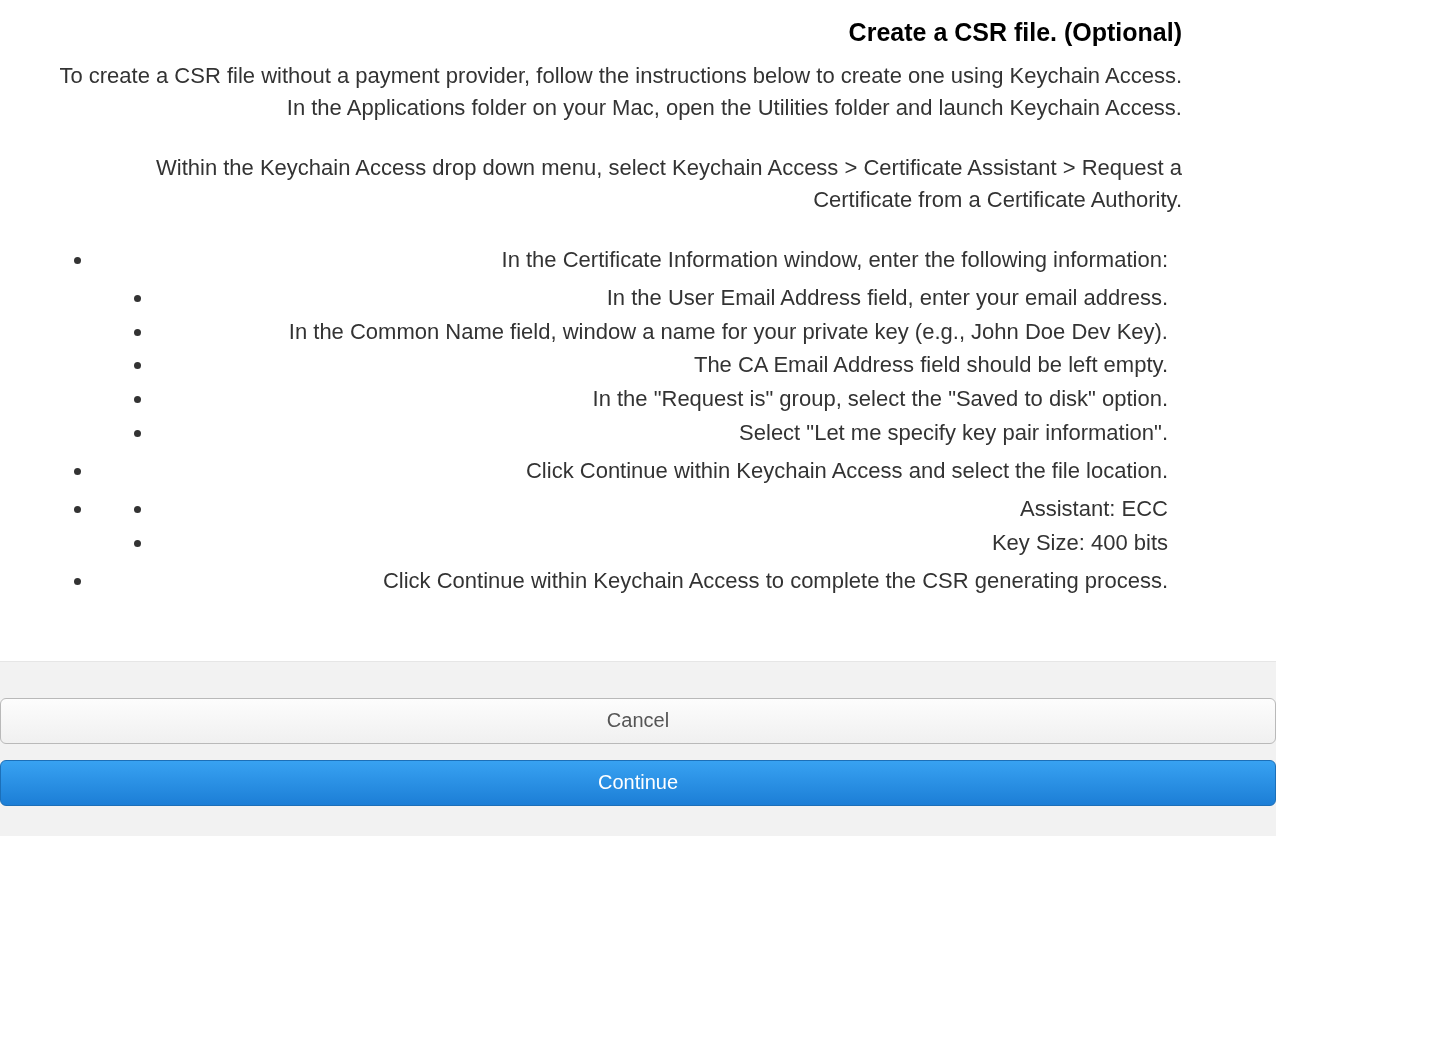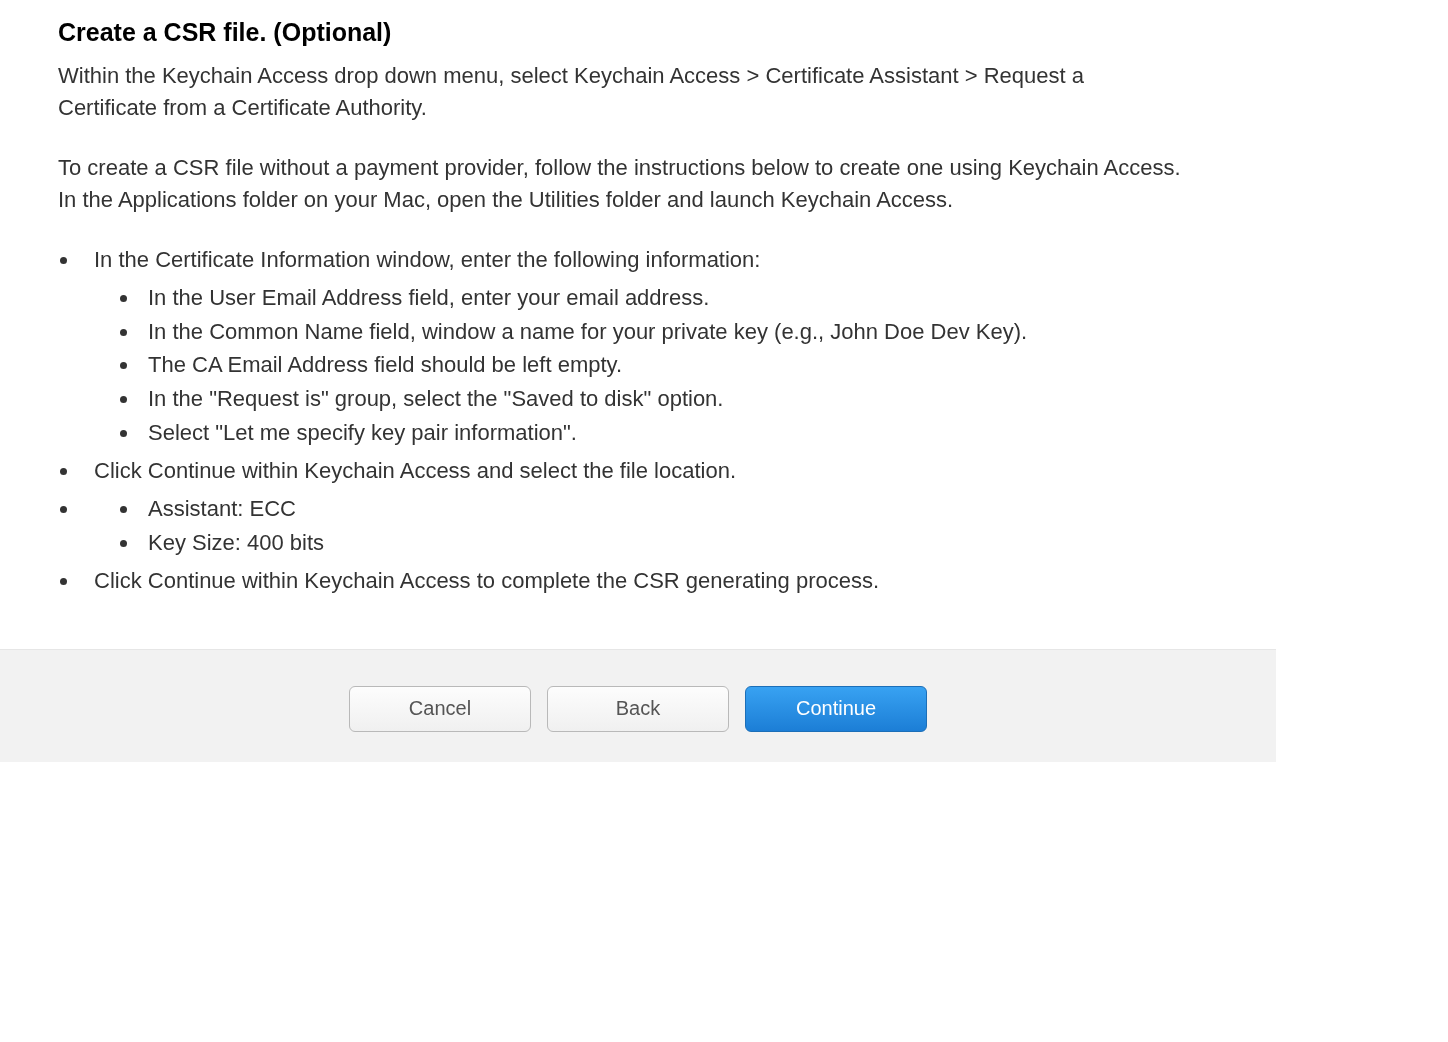--- a/index.html
+++ b/index.html
@@ -10,32 +10,33 @@
       font-family: "Lucida Grande", "Helvetica Neue", Helvetica, Arial, sans-serif;
       font-size: 22px;
       line-height: 1.45;
       color: #333333;
       background: #ffffff;
       width: 1448px;
     }
     .content {
       padding: 14px 58px 50px 58px;
       max-width: 1240px;
+      text-align: right;
     }
     .heading {
       font-weight: 700;
       color: #000000;
       font-size: 25px;
       margin: 0 0 10px 0;
     }
     .para {
       margin: 0 0 28px 0;
     }
     ul.outer {
-      margin: 0;
+      margin: 14px;
       padding-left: 22px;
       list-style: disc;
     }
     ul.outer > li {
       padding-left: 14px;
       margin-bottom: 2px;
     }
     ul.inner {
       margin: 6px 0 6px 0;
       padding-left: 46px;
@@ -46,20 +47,21 @@
       margin-bottom: 2px;
     }
     .footer {
       background: #f2f2f2;
       border-top: 1px solid #e6e6e6;
       width: 1276px;
       padding: 36px 0 30px 0;
       display: flex;
       justify-content: center;
       gap: 16px;
+      flex-direction: column;
     }
     button {
       height: 46px;
       min-width: 182px;
       border-radius: 6px;
       font-size: 20px;
       font-family: inherit;
       cursor: pointer;
       padding: 0 18px;
     }
@@ -73,22 +75,22 @@
       border: 1px solid #1c6fb8;
       color: #fff;
       font-weight: 400;
     }
   </style>
 </head>
 <body>
 
 <div class="content">
   <p class="heading">Create a CSR file. (Optional)</p>
+  <p class="para">To create a CSR file without a payment provider, follow the instructions below to create one using Keychain Access. In the Applications folder on your Mac, open the Utilities folder and launch Keychain Access.</p>
   <p class="para">Within the Keychain Access drop down menu, select Keychain Access &gt; Certificate Assistant &gt; Request a Certificate from a Certificate Authority.</p>
-  <p class="para">To create a CSR file without a payment provider, follow the instructions below to create one using Keychain Access. In the Applications folder on your Mac, open the Utilities folder and launch Keychain Access.</p>
 
   <ul class="outer">
     <li>
       <span>In the Certificate Information window, enter the following information:</span>
       <ul class="inner">
         <li>In the User Email Address field, enter your email address.</li>
         <li>In the Common Name field, window a name for your private key (e.g., John Doe Dev Key).</li>
         <li>The CA Email Address field should be left empty.</li>
         <li>In the "Request is" group, select the "Saved to disk" option.</li>
         <li>Select "Let me specify key pair information".</li>
@@ -100,15 +102,14 @@
         <li>Assistant: ECC</li>
         <li>Key Size: 400 bits</li>
       </ul>
     </li>
     <li>Click Continue within Keychain Access to complete the CSR generating process.</li>
   </ul>
 </div>
 
 <div class="footer">
   <button class="btn-secondary">Cancel</button>
-  <button class="btn-secondary">Back</button>
   <button class="btn-primary">Continue</button>
 </div>
 
 </body></html>

